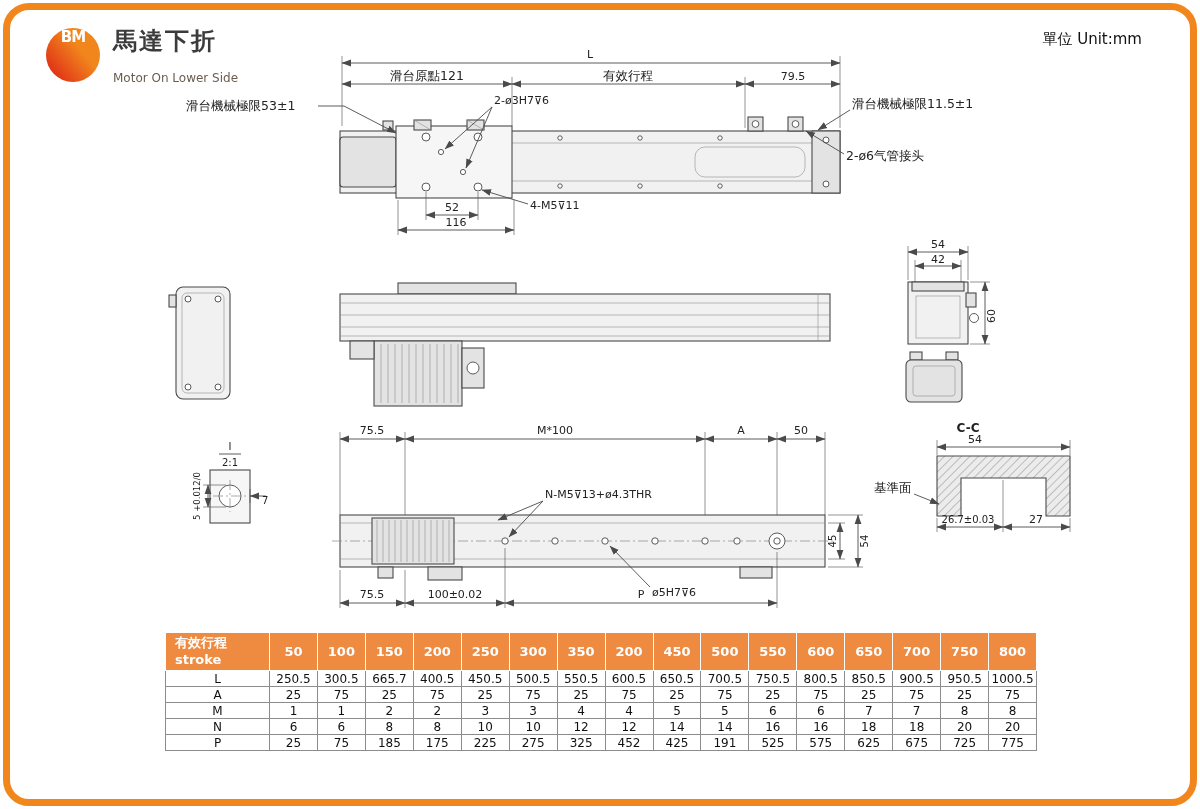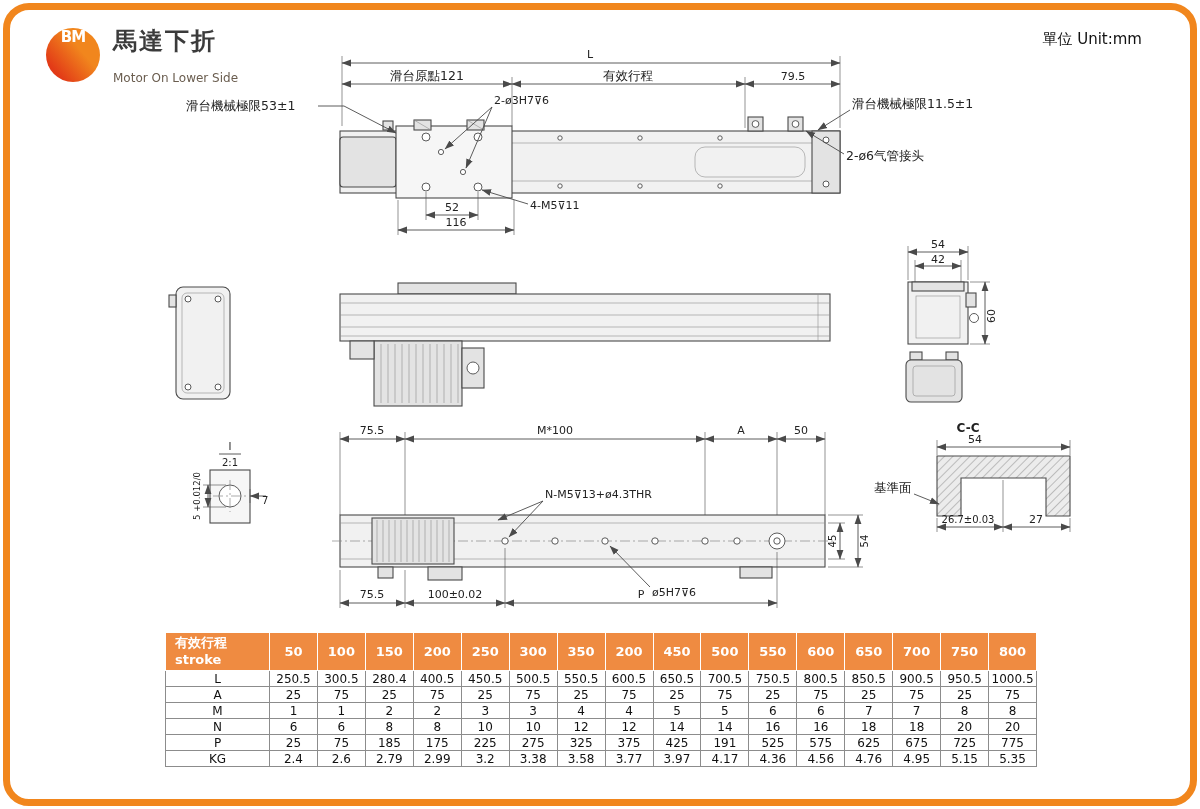--- a/index.html
+++ b/index.html
@@ -320,21 +320,21 @@
         <th>700</th>
         <th>750</th>
         <th>800</th>
       </tr>
   </thead>
   <tbody>
       <tr>
         <td>L</td>
         <td>250.5</td>
         <td>300.5</td>
-        <td>280.4</td>
+        <td>665.7</td>
         <td>400.5</td>
         <td>450.5</td>
         <td>500.5</td>
         <td>550.5</td>
         <td>600.5</td>
         <td>650.5</td>
         <td>700.5</td>
         <td>750.5</td>
         <td>800.5</td>
         <td>850.5</td>
@@ -401,43 +401,24 @@
       </tr>
       <tr>
         <td>P</td>
         <td>25</td>
         <td>75</td>
         <td>185</td>
         <td>175</td>
         <td>225</td>
         <td>275</td>
         <td>325</td>
-        <td>375</td>
+        <td>452</td>
         <td>425</td>
         <td>191</td>
         <td>525</td>
         <td>575</td>
         <td>625</td>
         <td>675</td>
         <td>725</td>
         <td>775</td>
       </tr>
-      <tr>
-        <td>KG</td>
-        <td>2.4</td>
-        <td>2.6</td>
-        <td>2.79</td>
-        <td>2.99</td>
-        <td>3.2</td>
-        <td>3.38</td>
-        <td>3.58</td>
-        <td>3.77</td>
-        <td>3.97</td>
-        <td>4.17</td>
-        <td>4.36</td>
-        <td>4.56</td>
-        <td>4.76</td>
-        <td>4.95</td>
-        <td>5.15</td>
-        <td>5.35</td>
-      </tr>
     </tbody>
 </table>
 
 </body></html>

